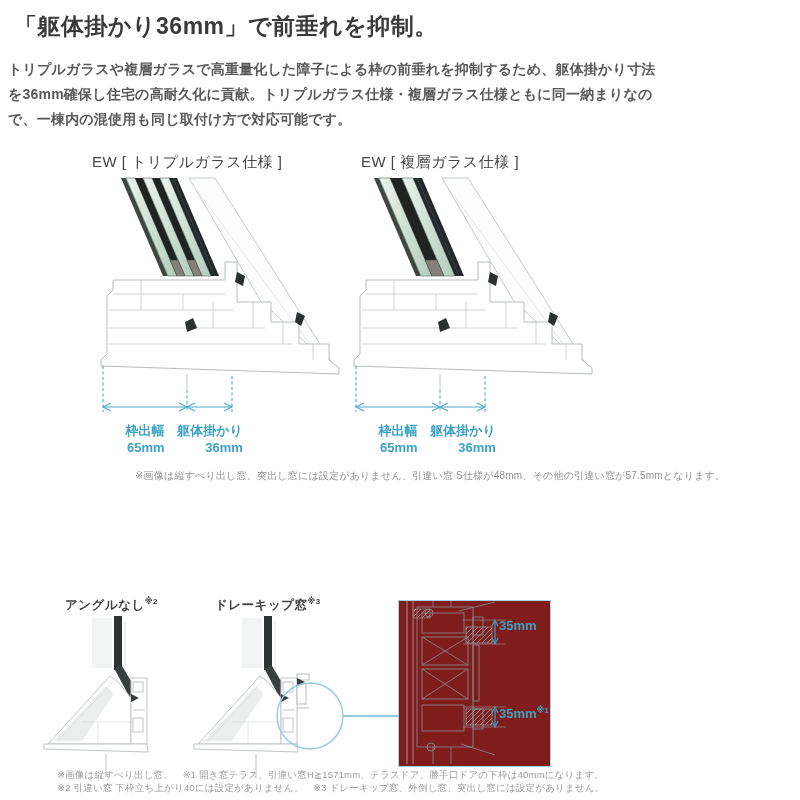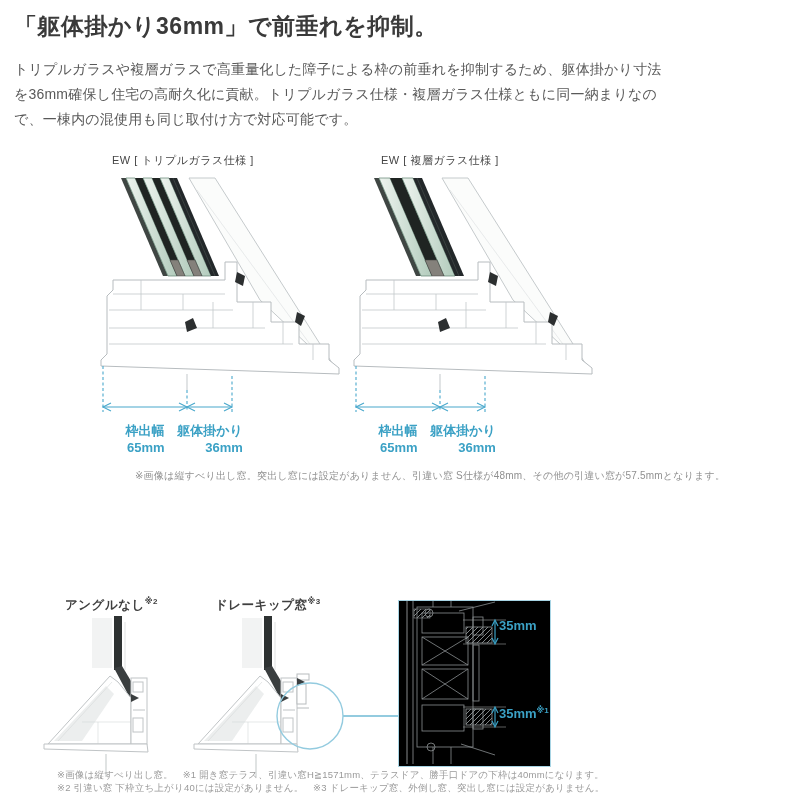--- a/index.html
+++ b/index.html
@@ -3,38 +3,38 @@
 <meta charset="utf-8">
 <style>
   html,body{margin:0;padding:0;background:#fff;}
   .canvas{
     position:relative;width:800px;height:800px;background:#ffffff;overflow:hidden;
     font-family:"Liberation Sans","DejaVu Sans",sans-serif;
   }
   .abs{position:absolute;}
   .h1{font-size:23px;font-weight:700;color:#3a3a3a;letter-spacing:.5px;line-height:1.3;}
   .para{font-size:14px;color:#595959;line-height:25px;letter-spacing:.2px;width:652px;}
-  .ew-label{font-size:11px;color:#454545;font-weight:500;letter-spacing:.5px;margin-left:20px;}
+  .ew-label{font-size:15px;color:#454545;font-weight:500;letter-spacing:.5px;}
   .dim-label{color:#3ba1c5;font-weight:700;font-size:13px;text-align:right;transform:translateX(-50%);white-space:nowrap;line-height:17px;}
   .note{font-size:10px;color:#909090;letter-spacing:.2px;white-space:nowrap;}
   .angle-label{font-size:12.5px;font-weight:600;color:#3f3f3f;letter-spacing:.5px;}
   .sup{font-size:8px;vertical-align:super;line-height:0;}
   .footnote{font-size:9.5px;color:#9a9a9a;letter-spacing:.2px;white-space:nowrap;}
-  .detail-box{border:1px solid #a7d4e4;background:#000000;}
+  .detail-box{border:1px solid #a7d4e4;background:#7f1d1d;}
   .detail-dim{position:absolute;color:#3ba1c5;font-weight:600;font-size:13px;white-space:nowrap;}
   .connector{background:#93cbdf;}
   svg{display:block;}
 </style>
 </head>
 <body>
 
 <div class="canvas">
 
   <div class="abs h1" style="left:14px;top:12px;">「躯体掛かり36mm」で前垂れを抑制。</div>
-  <div class="abs para" style="left:14px;top:57px;">トリプルガラスや複層ガラスで高重量化した障子による枠の前垂れを抑制するため、躯体掛かり寸法を36mm確保し住宅の高耐久化に貢献。トリプルガラス仕様・複層ガラス仕様ともに同一納まりなので、一棟内の混使用も同じ取付け方で対応可能です。</div>
+  <div class="abs para" style="left:8px;top:57px;font-weight:bold;">トリプルガラスや複層ガラスで高重量化した障子による枠の前垂れを抑制するため、躯体掛かり寸法を36mm確保し住宅の高耐久化に貢献。トリプルガラス仕様・複層ガラス仕様ともに同一納まりなので、一棟内の混使用も同じ取付け方で対応可能です。</div>
 
   <div class="abs ew-label" style="left:92px;top:153px;">EW [ トリプルガラス仕様 ]</div>
   <div class="abs ew-label" style="left:361px;top:153px;">EW [ 複層ガラス仕様 ]</div>
 
   <svg class="abs" style="left:93px;top:176px;" width="252" height="284" viewBox="0 0 252 284">
     <defs>
       <linearGradient id="gGrad1" x1="0" y1="0" x2="1" y2="0">
         <stop offset="0" stop-color="#eef4ef"></stop>
           <stop offset="1" stop-color="#b2cbbc"></stop>
       </linearGradient>

